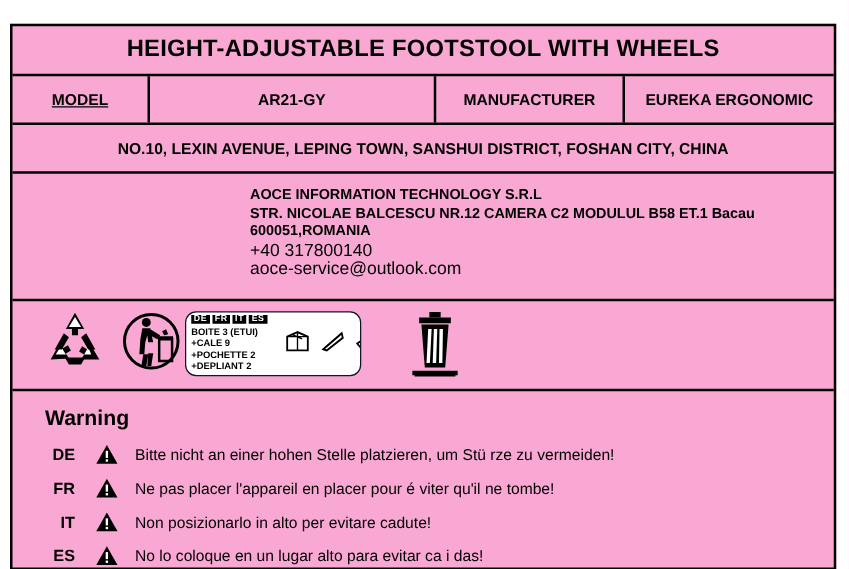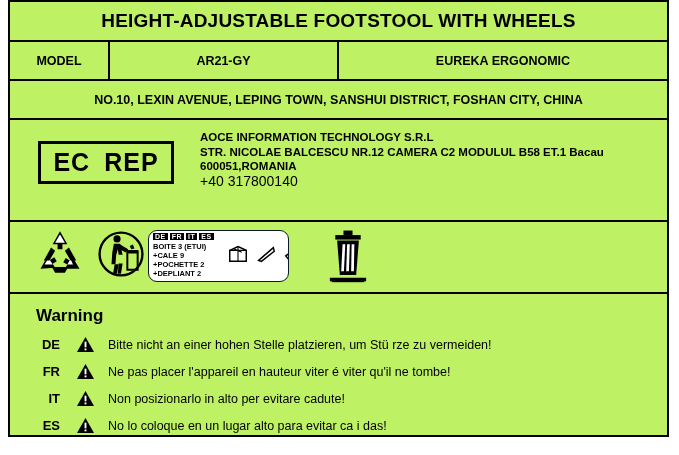--- a/index.html
+++ b/index.html
@@ -10,26 +10,26 @@
   body {
     width: 679px;
     height: 455px;
     font-family: "Liberation Sans", sans-serif;
     color: #000000;
     overflow: hidden;
   }
   #label {
     position: absolute;
     left: 8px;
-    top: 0;
+    top: 19px;
     width: 661px;
     height: 437px;
     border: 2px solid #000000;
     box-sizing: border-box;
-    background: #bef264;
+    background: #f9a8d4;
   }
 
   
   .title-row {
     height: 38px;
     border-bottom: 2px solid #000;
     display: flex;
     align-items: center;
     justify-content: center;
   }
@@ -51,21 +51,21 @@
     justify-content: center;
     font-size: 12.5px;
     font-weight: bold;
     box-sizing: border-box;
     text-align: center;
     padding: 0 4px;
   }
   .divider {
     border-right: 2px solid #000;
   }
-  .c-model-label { width: 100px; }
+  .c-model-label { width: 110px; text-decoration: underline; }
   .c-model-value { width: 229px; }
   .c-manu-label  { width: 151px; }
   .c-manu-value  { flex: 1; }
 
   .c-addr-label  { width: 103px; }
   .c-addr-value  { flex: 1; }
 
   
   .ecrep-section {
     height: 102px;
@@ -204,38 +204,35 @@
 
 <div id="label">
 
   <div class="title-row">
     <div class="title">HEIGHT-ADJUSTABLE FOOTSTOOL WITH WHEELS</div>
   </div>
 
   <div class="info-row">
     <div class="cell divider c-model-label">MODEL</div>
     <div class="cell divider c-model-value">AR21-GY</div>
+    <div class="cell divider c-manu-label">MANUFACTURER</div>
     <div class="cell c-manu-value">EUREKA ERGONOMIC</div>
   </div>
 
   <div class="info-row">
     <div class="cell c-addr-value">NO.10, LEXIN AVENUE, LEPING TOWN, SANSHUI DISTRICT, FOSHAN CITY, CHINA</div>
   </div>
 
   <div class="ecrep-section">
-    <div class="ecrep-box">
-      <span class="ec-text">EC</span>
-      <span class="ec-gap"></span>
-      <span class="ec-text">REP</span>
-    </div>
     <div class="ecrep-addr">
       <div>AOCE INFORMATION TECHNOLOGY S.R.L</div>
       <div>STR. NICOLAE BALCESCU NR.12 CAMERA C2 MODULUL B58 ET.1 Bacau</div>
       <div>600051,ROMANIA</div>
       <div class="line-small">+40 317800140</div>
+      <div class="line-small">aoce-service@outlook.com</div>
     </div>
   </div>
 
   <div class="picto-section">
 
     <div class="picto p-recycle">
       <svg width="52" height="52" viewBox="0 0 64 64">
         <g fill="#000">
           <path d="M32 4 L41 20 L35 20 L35 26 L29 26 L29 20 L23 20 Z"></path>
           <path d="M32 8 L38 18 L26 18 Z" fill="#fff"></path>
@@ -332,21 +329,21 @@
 
     <div class="warn-row">
       <div class="warn-lang">FR</div>
       <div class="warn-icon">
         <svg width="19" height="17" viewBox="0 0 20 18">
           <path d="M10 1 L19 17 L1 17 Z" fill="#000"></path>
           <rect x="9" y="6" width="2" height="6" fill="#fff"></rect>
           <rect x="9" y="13.2" width="2" height="2" fill="#fff"></rect>
         </svg>
       </div>
-      <div class="warn-text">Ne pas placer l'appareil en hauteur viter é viter qu'il ne tombe!</div>
+      <div class="warn-text">Ne pas placer l'appareil en placer pour é viter qu'il ne tombe!</div>
     </div>
 
     <div class="warn-row">
       <div class="warn-lang">IT</div>
       <div class="warn-icon">
         <svg width="19" height="17" viewBox="0 0 20 18">
           <path d="M10 1 L19 17 L1 17 Z" fill="#000"></path>
           <rect x="9" y="6" width="2" height="6" fill="#fff"></rect>
           <rect x="9" y="13.2" width="2" height="2" fill="#fff"></rect>
         </svg>

